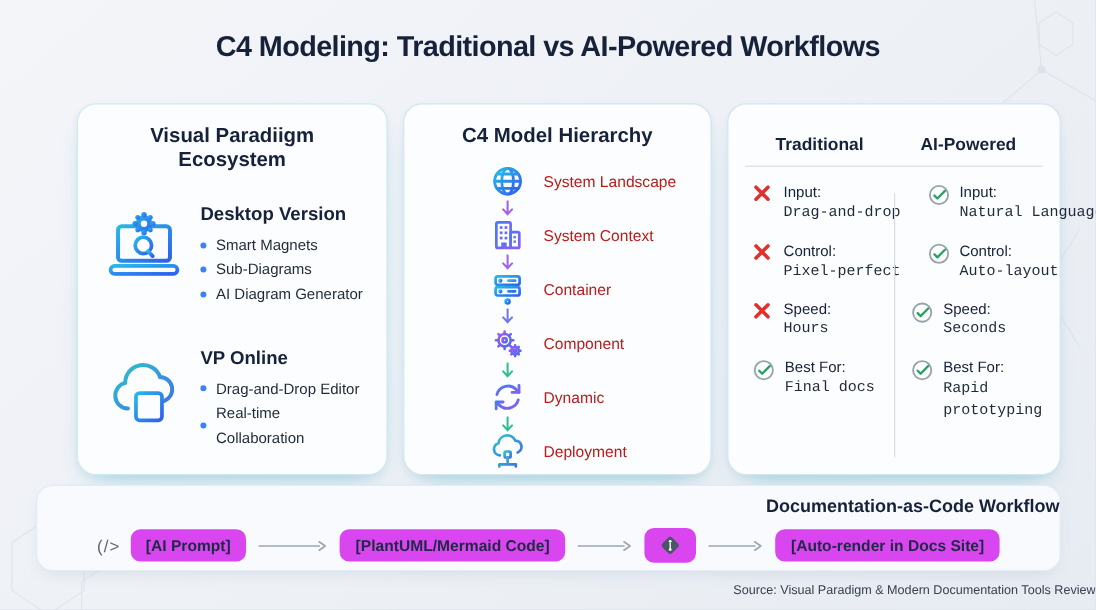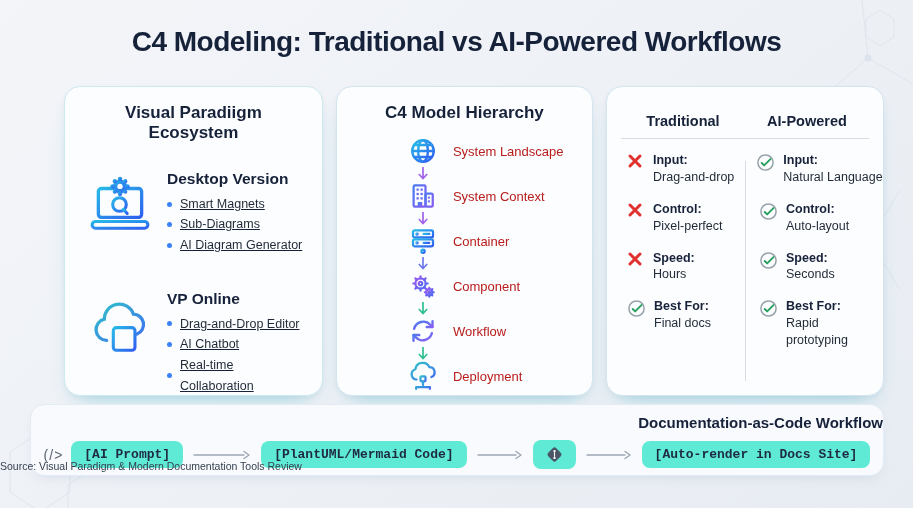--- a/index.html
+++ b/index.html
@@ -6,42 +6,42 @@
   html,body { background:#dfe4ea; }
   body { font-family:"Liberation Sans", sans-serif; color:#16213a; }
   .page {
     position:relative; width:913px; height:508px; overflow:hidden;
     background:linear-gradient(140deg,#f3f5f9 0%,#edf0f5 55%,#e7ecf2 100%);
   }
   .deco { position:absolute; inset:0; pointer-events:none; }
 
   .main-title {
     position:absolute; top:26px; left:0; width:100%;
-    text-align:center; font-size:28px; font-weight:700;
+    text-align:center; font-size:24px; font-weight:700;
     letter-spacing:-0.5px; color:#16213a;
   }
 
   .cards { position:absolute; left:30px; top:86px; width:854px; display:flex; gap:13px;padding-left:34px; }
   .card {
     background:#fcfdfe; border:1.5px solid #d3e6f0; border-radius:16px;
     height:310px; padding:16px 16px 12px;
     box-shadow:0 14px 24px -14px rgba(40,170,195,0.45), 0 2px 5px rgba(20,50,90,0.05);
   }
   .card-eco { width:278px; border-color:#cdebef; }
   .card-hier { width:276px; }
   .card-cmp { width:278px; }
 
   .card-title { text-align:center; font-size:17px; font-weight:700; line-height:1.2; }
 
   
   .eco-section { display:flex; align-items:flex-start; gap:14px; margin-top:26px; padding-left:6px; }
   .eco-section.second { margin-top:34px; }
   .eco-icon { flex:0 0 66px; margin-top:4px; }
   .eco-heading { font-size:15.5px; font-weight:700; margin-bottom:6px; }
-  .eco-bullets { list-style:none;text-decoration:underline; }
+  .eco-bullets { list-style:none; }
   .eco-bullets li { display:flex; align-items:center; font-size:12.5px; color:#1f2937; line-height:1.65; }
   .eco-bullets li .dot { width:5px; height:5px; border-radius:50%; background:#3b82f6; margin-right:8px; flex:0 0 5px; }
 
   
   .hier-list { margin-top:12px; padding-left:54px; }
   .hier-row { display:flex; align-items:center; }
   .hier-icon { width:32px; height:32px; display:flex; align-items:center; justify-content:center; }
   .hier-label { margin-left:14px; font-size:13px; font-weight:500; color:#b91c1c; }
   .hier-arrow { width:32px; height:13px; display:flex; align-items:center; justify-content:center; color:#a062e8; }
 
@@ -50,45 +50,45 @@
   .cmp-divider-v { position:absolute; left:50%; top:74px; bottom:14px; width:1px; background:#d7dde5; }
   .cmp-headers { display:flex; margin-top:12px; border-bottom:1px solid #d7dde5; padding-bottom:9px; }
   .cmp-headers .col-h { flex:1; text-align:center; font-size:14.5px; font-weight:700; }
   .cmp-rows { margin-top:13px; display:flex; flex-direction:column; gap:15px; }
   .cmp-row { display:flex; }
   .cmp-cell { flex:1; display:flex; gap:8px; align-items:flex-start; }
   .cmp-cell.left { padding-left:6px; padding-right:6px; }
   .cmp-cell.right { padding-left:16px; }
   .cmp-cell .st-icon { flex:0 0 18px; margin-top:1px; }
   .cmp-text { font-size:12.5px; line-height:1.35; color:#1f2937; }
-  .cmp-text .lbl { font-weight:700; color:#16213a; }
-  .cmp-text .val { display:block; white-space:nowrap; }
+  .cmp-text .lbl { font-weight:400; color:#16213a; }
+  .cmp-text .val { display:block; white-space:nowrap;font-family:Liberation Mono, monospace; }
   .cmp-cell.cell-inline .cmp-text { max-width:100px; }
   .cmp-cell.cell-inline .val { display:inline; white-space:normal; }
 
   
   .workflow {
     position:absolute; left:30px; top:404px; width:854px; height:72px;
     background:#f8fafd; border:1.5px solid #e3ebf4; border-radius:14px;
     box-shadow:0 6px 14px -8px rgba(90,120,160,0.25);
   }
   .wf-title { text-align:right; font-size:15px; font-weight:700; margin-top:9px; }
   .wf-steps { display:flex; align-items:center; justify-content:center; gap:10px; margin-top:9px; }
   .wf-step { display:flex; align-items:center; gap:8px; }
   .code-glyph { font-size:14px; font-weight:500; color:#5b6470; letter-spacing:1px; }
   .pill {
     display:flex; align-items:center; gap:7px;
-    background:#5eead4; border-radius:8px; padding:6px 13px;
-    font-size:13px; font-weight:600; color:#1e2a44; white-space:nowrap;font-family:Liberation Mono, monospace;
+    background:#d946ef; border-radius:8px; padding:6px 13px;
+    font-size:13px; font-weight:600; color:#1e2a44; white-space:nowrap;
   }
   .flow-arrow { display:flex; align-items:center; }
 
   .footer {
-    position:absolute; top:460px; left:0; width:100%;
-    text-align:left; font-size:10.5px; color:#374151;
+    position:absolute; top:486px; left:0; width:100%;
+    text-align:right; font-size:10.5px; color:#374151;
   }
 </style>
 </head>
 <body>
 
 <div class="page">
 
   <svg width="0" height="0" style="position:absolute" aria-hidden="true">
     <defs>
       <linearGradient id="gcb" x1="0" y1="0" x2="1" y2="1">
@@ -181,24 +181,20 @@
         </div>
         <div>
           <div class="eco-heading">VP Online</div>
           <ul class="eco-bullets">
             <li>
                 <span class="dot"></span>
                 <span>Drag-and-Drop Editor</span>
               </li>
             <li>
                 <span class="dot"></span>
-                <span>AI Chatbot</span>
-              </li>
-            <li>
-                <span class="dot"></span>
                 <span>Real-time Collaboration</span>
               </li>
           </ul>
         </div>
       </div>
     </div>
 
     <div class="card card-hier">
       <div class="card-title">C4 Model Hierarchy</div>
 
@@ -287,21 +283,21 @@
 
         <div class="hier-row">
           <span class="hier-icon">
             <svg width="30" height="30" viewBox="0 0 24 24" fill="none" stroke="url(#gbp)" stroke-width="1.9" stroke-linecap="round" stroke-linejoin="round">
               <path d="M4.9 10.2a7.6 7.6 0 0 1 12.9-3.2l1.7 1.7"></path>
               <polyline points="19.6,4.2 19.6,8.8 15,8.8"></polyline>
               <path d="M19.1 13.8a7.6 7.6 0 0 1-12.9 3.2l-1.7-1.7"></path>
               <polyline points="4.4,19.8 4.4,15.2 9,15.2"></polyline>
             </svg>
           </span>
-          <span class="hier-label">Workflow</span>
+          <span class="hier-label">Dynamic</span>
         </div>
         <div class="hier-arrow" style="color: rgb(47, 191, 143);">
           <svg width="12" height="13" viewBox="0 0 12 13" fill="none" stroke="currentColor" stroke-width="1.7" stroke-linecap="round">
               <path d="M6 0.5v9 M2.3 7.5 6 11.5 9.7 7.5"></path>
             </svg>
         </div>
 
         <div class="hier-row">
           <span class="hier-icon">
             <svg width="30" height="30" viewBox="0 0 24 24" fill="none" stroke="url(#gtb)" stroke-width="1.8" stroke-linecap="round">

